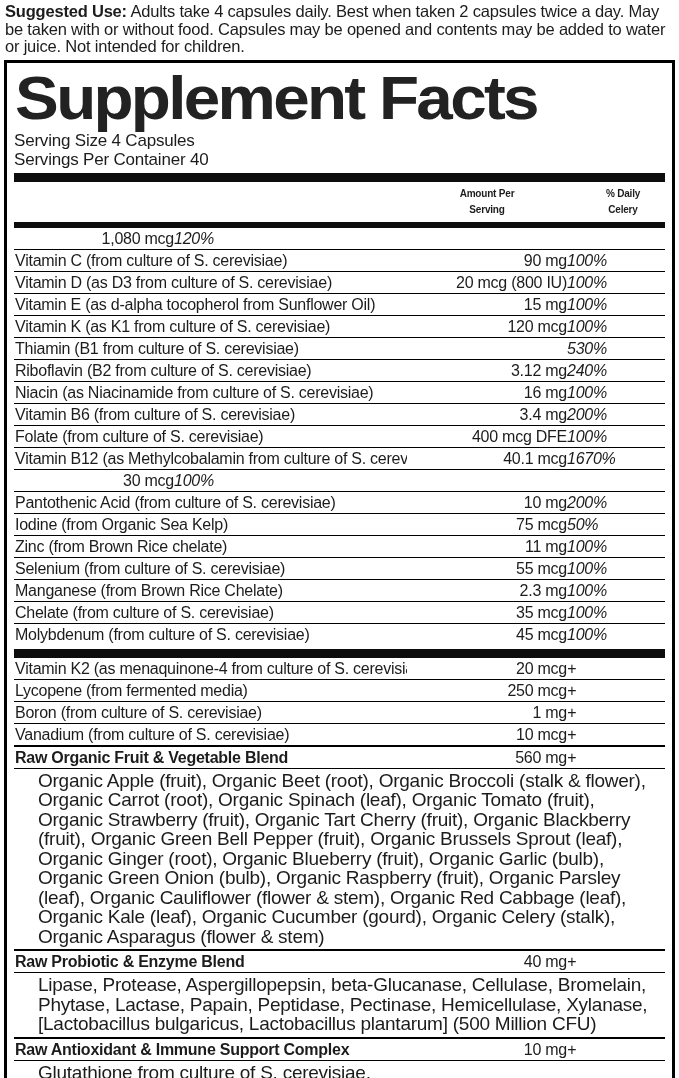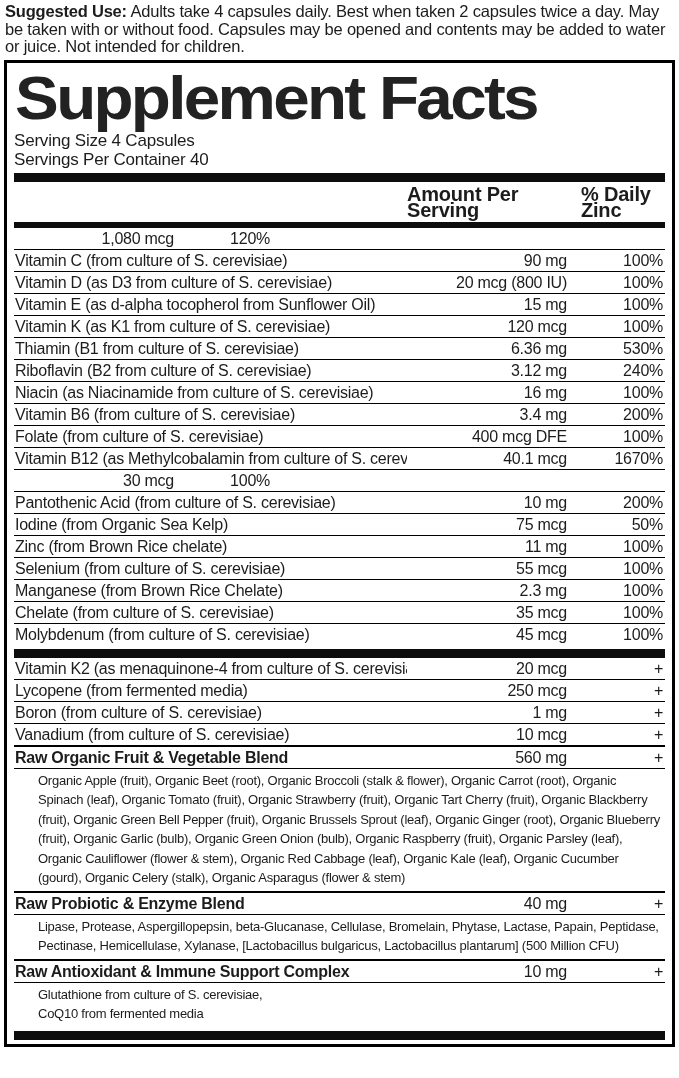--- a/index.html
+++ b/index.html
@@ -25,36 +25,36 @@
     transform:scaleX(1.075);transform-origin:left center;
     color:#222;
   }
   .serving{font-size:17px;line-height:19px;letter-spacing:-0.2px;}
   .bar{background:#0d0d0d;}
   .bar-lg{height:9px;margin:4px 0 0 0;}
   .bar-md{height:6px;}
   .hdr{display:flex;align-items:flex-end;padding:4px 0 3px 0;font-weight:bold;}
   .hdr .sp{flex:1;}
   .hdr .amth,.hdr .dvh{
-    font-size:20px;line-height:16.5px;white-space:pre-line;
+    font-size:10px;line-height:16.5px;text-align:center;white-space:pre-line;
     letter-spacing:-0.2px;
   }
   .hdr .amth{width:160px;margin-right:14px;}
   .hdr .dvh{width:84px;}
   .row{display:flex;align-items:baseline;line-height:21px;font-size:16px;letter-spacing:-0.25px;}
   .row + .row{border-top:1px solid #000;}
   .row .lbl{flex:1;padding-left:1px;white-space:nowrap;overflow:hidden;}
   .row .amt{width:160px;text-align:right;white-space:nowrap;}
-  .row .dv{width:96px;text-align:right;padding-right:2px;white-space:nowrap;}
+  .row .dv{width:96px;padding-right:2px;white-space:nowrap;font-style:italic;}
   .row.bold .lbl{font-weight:bold;}
   .blend{border-top:2px solid #000;}
   .rows2 + .blends .blend:first-child{border-top:2px solid #000;}
   .sub{
     border-top:1px solid #000;
-    font-size:13px;line-height:19.5px;letter-spacing:-0.25px;
+    font-size:19px;line-height:19.5px;letter-spacing:-0.25px;
     padding:2px 2px 3px 24px;white-space:pre-line;
   }
   .it{}
   b{font-weight:bold;}
 </style>
 </head>
 <body>
 
 <div class="page">
 
@@ -65,21 +65,21 @@
     <div class="serving">Serving Size 4 Capsules</div>
     <div class="serving">Servings Per Container 40</div>
 
     <div class="bar bar-lg"></div>
 
     <div class="hdr">
       <div class="sp"></div>
       <div class="amth">Amount Per
 Serving</div>
       <div class="dvh">% Daily
-Zinc</div>
+Celery</div>
     </div>
 
     <div class="bar bar-md"></div>
 
     <div id="rows1">
   <div class="row">
     <div class="amt">1,080 mcg</div>
     <div class="dv">120%</div>
   </div>
 
@@ -102,21 +102,20 @@
   </div>
 
   <div class="row">
     <div class="lbl"><span>Vitamin K (as K1 from culture of </span><span class="it">S. cerevisiae</span><span>)</span></div>
     <div class="amt">120 mcg</div>
     <div class="dv">100%</div>
   </div>
 
   <div class="row">
     <div class="lbl"><span>Thiamin (B1 from culture of </span><span class="it">S. cerevisiae</span><span>)</span></div>
-    <div class="amt">6.36 mg</div>
     <div class="dv">530%</div>
   </div>
 
   <div class="row">
     <div class="lbl"><span>Riboflavin (B2 from culture of </span><span class="it">S. cerevisiae</span><span>)</span></div>
     <div class="amt">3.12 mg</div>
     <div class="dv">240%</div>
   </div>
 
   <div class="row">

